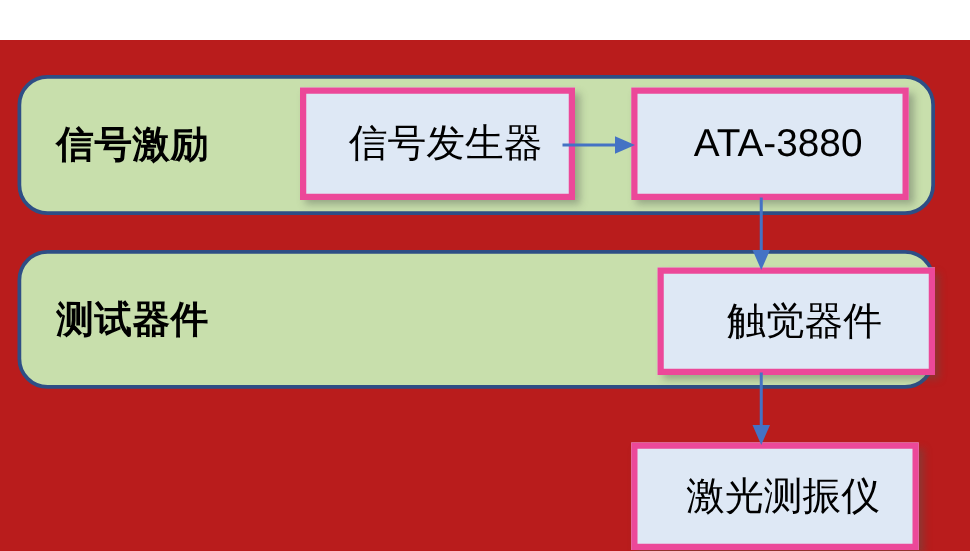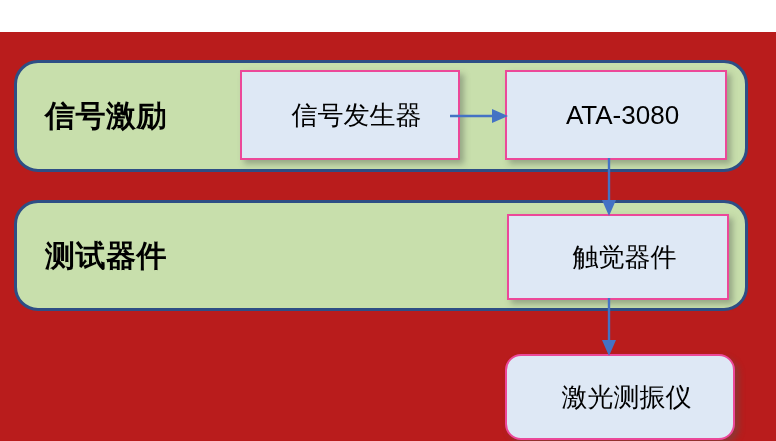--- a/index.html
+++ b/index.html
@@ -42,35 +42,35 @@
     color: #000000;
     letter-spacing: 0.5px;
     white-space: nowrap;
   }
 
   
   .node {
     position: absolute;
     box-sizing: border-box;
     background: #dee8f5;
-    border: 2px solid #ec4899;
+    border: 5px solid #ec4899;
     box-shadow: 4px 4px 6px rgba(80, 90, 80, 0.42);
     display: flex;
     align-items: center;
     justify-content: center;
     color: #000000;
-    font-size: 26px;
+    font-size: 31px;
     font-weight: normal;
     white-space: nowrap;
     padding-left: 13px;
   }
   #node-siggen  { left: 240px; top: 38px;  width: 220px; height: 90px; }
   #node-ata     { left: 505px; top: 38px;  width: 222px; height: 90px; }
-  #node-device  { left: 507px; top: 182px; width: 222px; height: 86px; align-items: center; }
-  #node-vibro   { left: 505px; top: 322px; width: 230px; height: 86px; border-radius: 16px; }
+  #node-device  { left: 526px; top: 182px; width: 222px; height: 86px; align-items: center; }
+  #node-vibro   { left: 505px; top: 322px; width: 230px; height: 86px; }
 
   
   .arrow-svg {
     position: absolute;
     overflow: visible;
     pointer-events: none;
   }
   #arrow-h  { left: 450px; top: 70px;  width: 60px;  height: 28px; }
   #arrow-v1 { left: 595px; top: 126px; width: 28px;  height: 60px; }
   #arrow-v2 { left: 595px; top: 266px; width: 28px;  height: 60px; }
@@ -84,21 +84,21 @@
 
   <div class="panel" id="panel-1">
     <div class="panel-label">信号激励</div>
   </div>
 
   <div class="node" id="node-siggen">
     <span>信号发生器</span>
   </div>
 
   <div class="node" id="node-ata">
-    <span>ATA-3080</span>
+    <span>ATA-3880</span>
   </div>
 
   <div class="panel" id="panel-2">
     <div class="panel-label">测试器件</div>
   </div>
 
   <div class="node" id="node-device">
     <span>触觉器件</span>
   </div>
 

